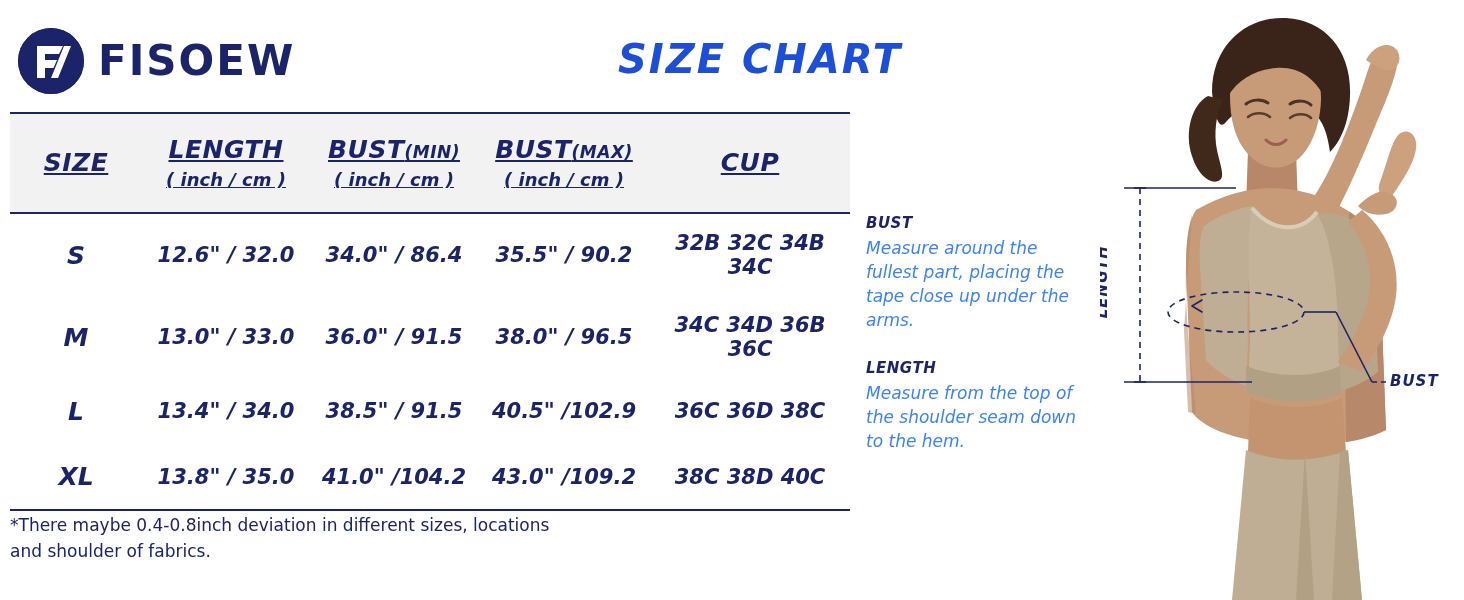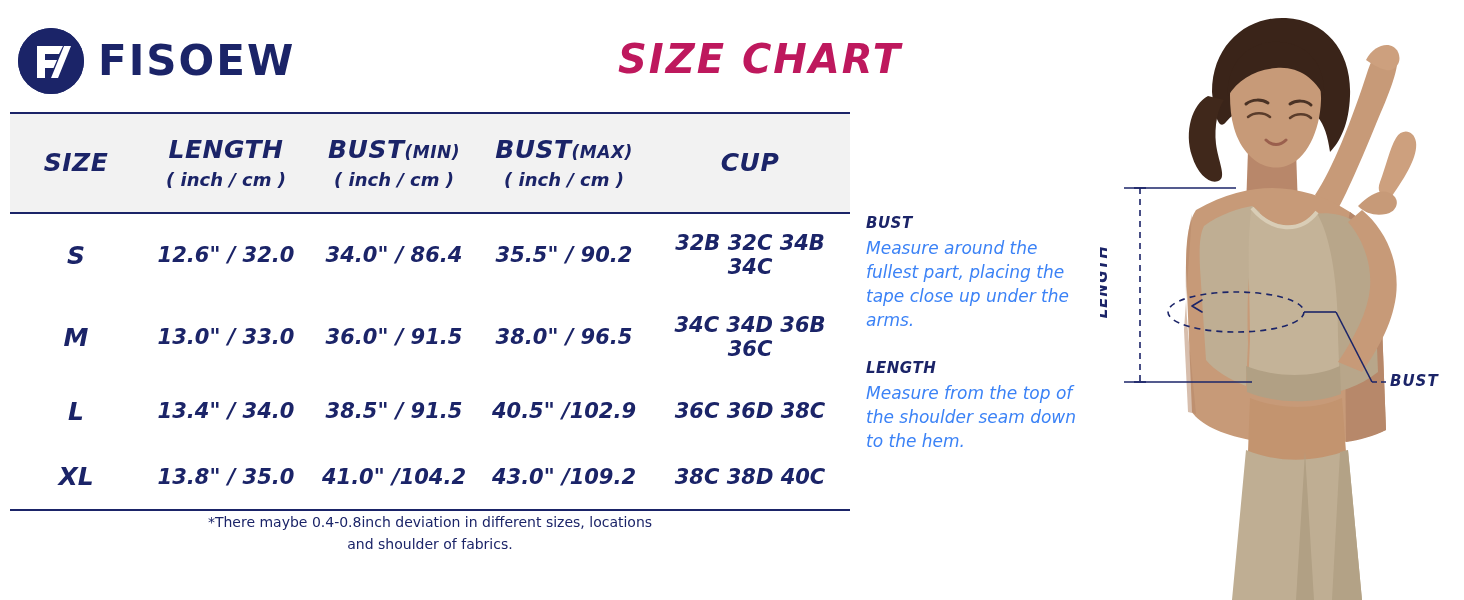--- a/index.html
+++ b/index.html
@@ -57,21 +57,21 @@
     position: absolute;
     left: 560px;
     top: 36px;
     width: 400px;
     text-align: center;
     font-family: "DejaVu Sans", sans-serif;
     font-size: 40px;
     font-weight: 700;
     font-style: italic;
     letter-spacing: 2px;
-    color: #be185d;
+    color: #1d4ed8;
   }
 
   
   .table-wrap {
     position: absolute;
     left: 10px;
     top: 112px;
     width: 840px;
   }
   table.size-table {
@@ -82,20 +82,21 @@
   table.size-table thead tr {
     background: #f2f2f2;
   }
   table.size-table thead th {
     border-top: 2px solid #1b2468;
     border-bottom: 2px solid #1b2468;
     padding: 14px 0 14px 0;
     height: 100px;
     vertical-align: middle;
     color: #1b2468;
+    text-decoration: underline;
   }
   .th-main {
     display: block;
     font-family: "DejaVu Sans", sans-serif;
     font-style: italic;
     font-weight: 700;
     font-size: 25px;
     letter-spacing: 0.5px;
     line-height: 1.1;
   }
@@ -125,23 +126,23 @@
   }
   table.size-table tbody tr:last-child td {
     border-bottom: 2px solid #1b2468;
     text-align: center;
   }
   .footnote {
     position: absolute;
     left: 10px;
     top: 512px;
     width: 840px;
-    text-align: center;
-    font-family: "DejaVu Sans", sans-serif;
-    font-size: 14px;
+    text-align: left;
+    font-family: "DejaVu Sans", sans-serif;
+    font-size: 17px;
     color: #1b2468;
     line-height: 1.55;
   }
 
   
   .notes {
     position: absolute;
     left: 866px;
     top: 214px;
     width: 225px;

